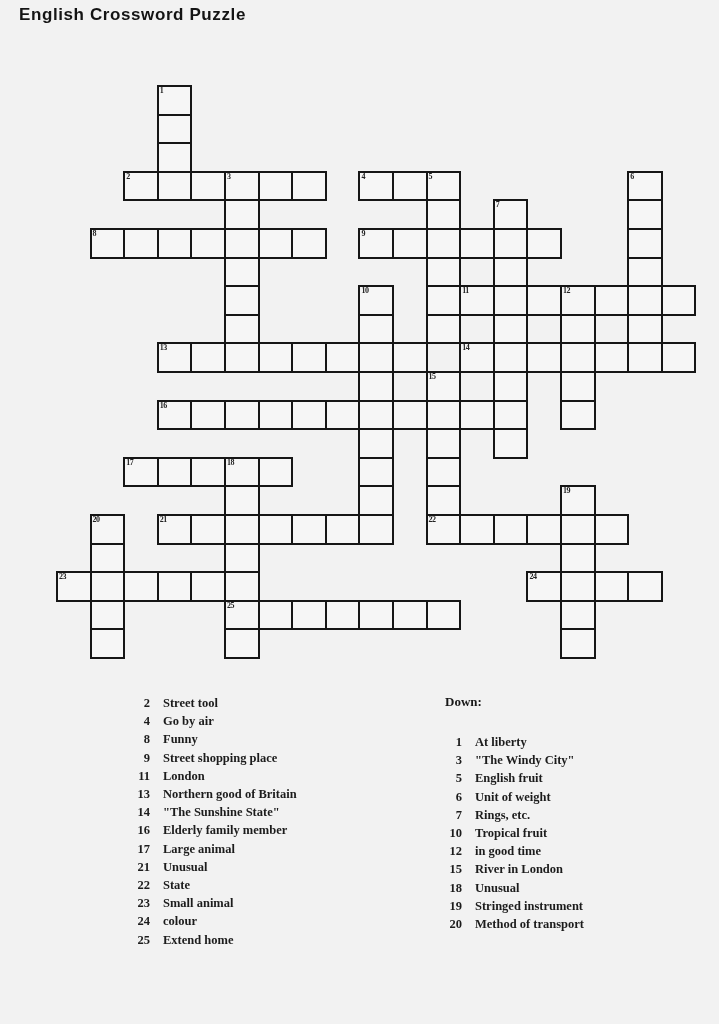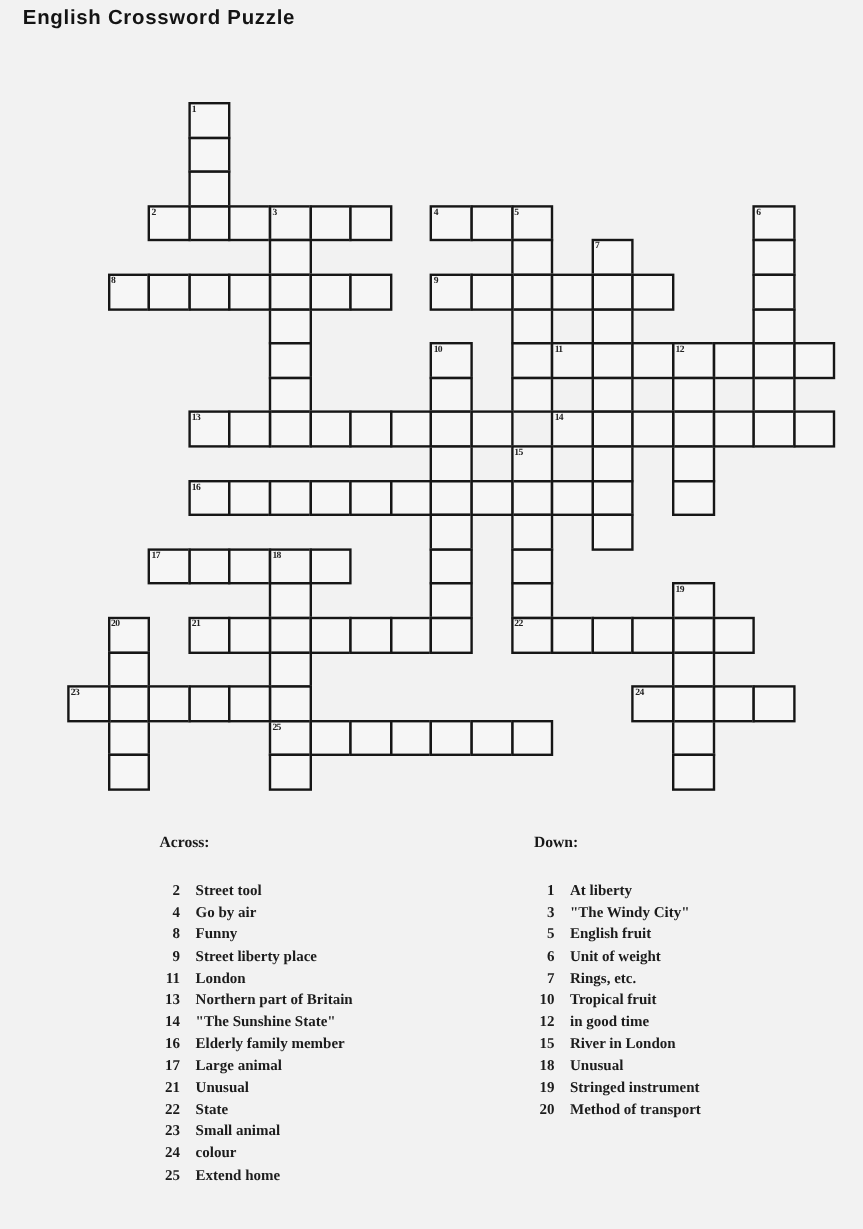--- a/index.html
+++ b/index.html
@@ -267,45 +267,44 @@
     <div class="cell" style="left: 571.2px; top: 486.2px; width: 35.6px; height: 30.6px; border-color: rgb(22, 22, 22);"></div>
     <div class="cell" style="left: 201.6px; top: 514.8px; width: 35.6px; height: 30.6px; border-color: rgb(22, 22, 22);"></div>
     <div class="cell" style="left: 235.2px; top: 514.8px; width: 35.6px; height: 30.6px; border-color: rgb(22, 22, 22);"></div>
     <div class="cell" style="left: 268.8px; top: 514.8px; width: 35.6px; height: 30.6px; border-color: rgb(22, 22, 22);"></div>
     <div class="cell" style="left: 302.4px; top: 514.8px; width: 35.6px; height: 30.6px; border-color: rgb(22, 22, 22);"></div>
     <div class="cell" style="left: 336px; top: 514.8px; width: 35.6px; height: 30.6px; border-color: rgb(22, 22, 22);"></div>
     <div class="cell" style="left: 369.6px; top: 514.8px; width: 35.6px; height: 30.6px; border-color: rgb(22, 22, 22);"></div>
   </div>
 
 <div id="across-block" class="clue-block">
-  <p class="clue-header">Across:</p>
   <ul class="clue-list">
       <li>
         <span class="clue-num">2</span>
         <span class="clue-text">Street tool</span>
       </li>
       <li>
         <span class="clue-num">4</span>
         <span class="clue-text">Go by air</span>
       </li>
       <li>
         <span class="clue-num">8</span>
         <span class="clue-text">Funny</span>
       </li>
       <li>
         <span class="clue-num">9</span>
-        <span class="clue-text">Street liberty place</span>
+        <span class="clue-text">Street shopping place</span>
       </li>
       <li>
         <span class="clue-num">11</span>
         <span class="clue-text">London</span>
       </li>
       <li>
         <span class="clue-num">13</span>
-        <span class="clue-text">Northern part of Britain</span>
+        <span class="clue-text">Northern good of Britain</span>
       </li>
       <li>
         <span class="clue-num">14</span>
         <span class="clue-text">"The Sunshine State"</span>
       </li>
       <li>
         <span class="clue-num">16</span>
         <span class="clue-text">Elderly family member</span>
       </li>
       <li>

